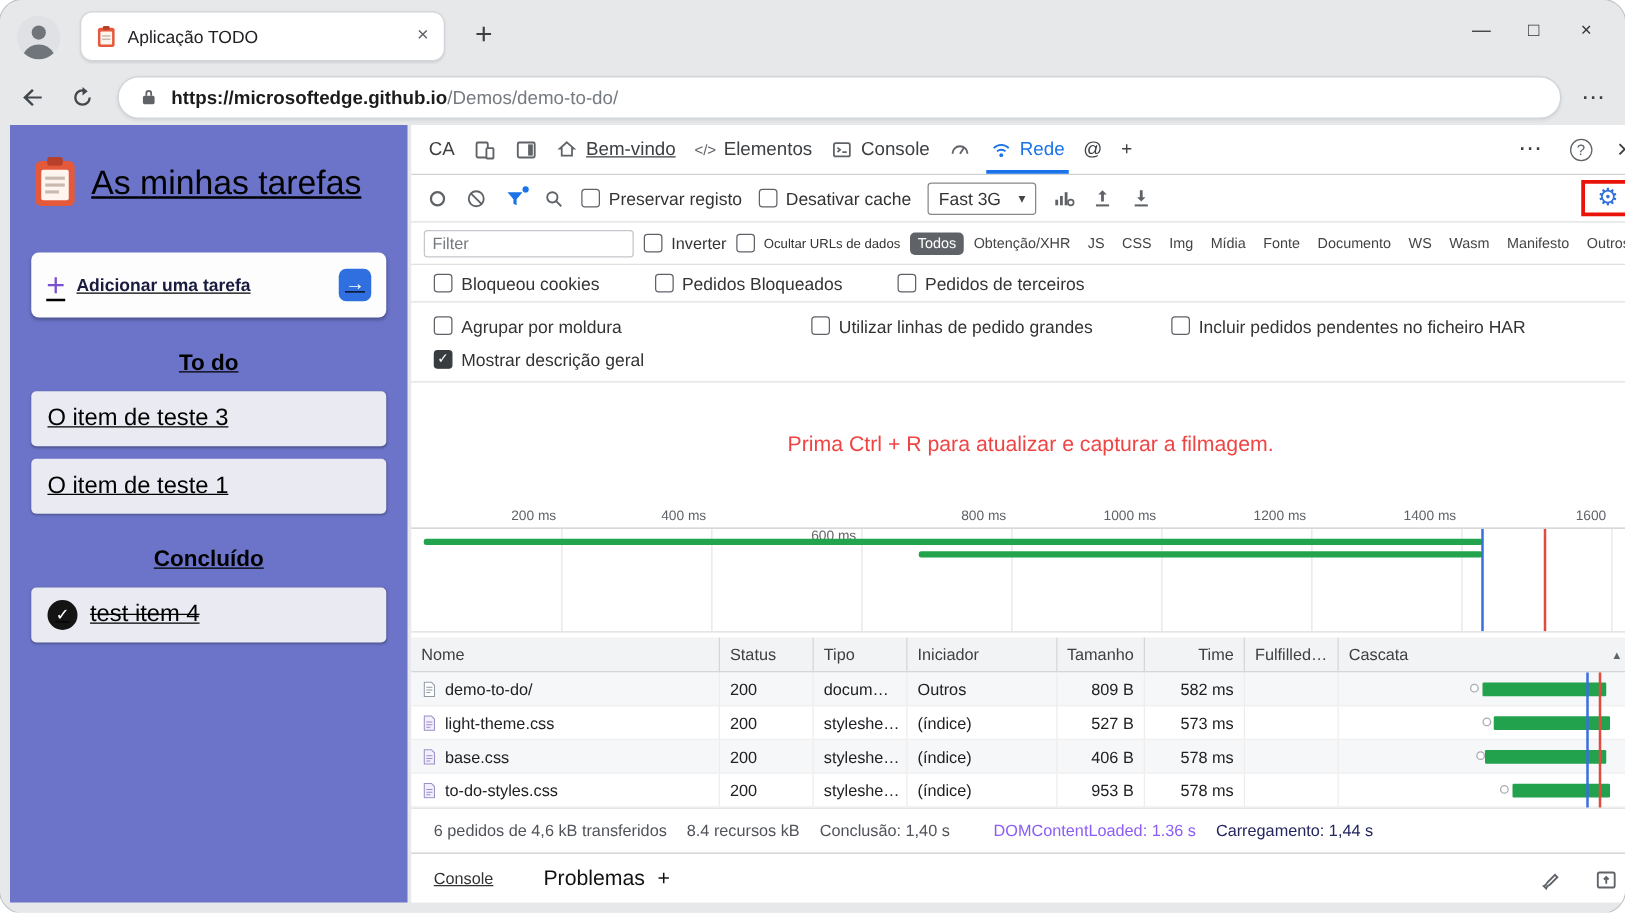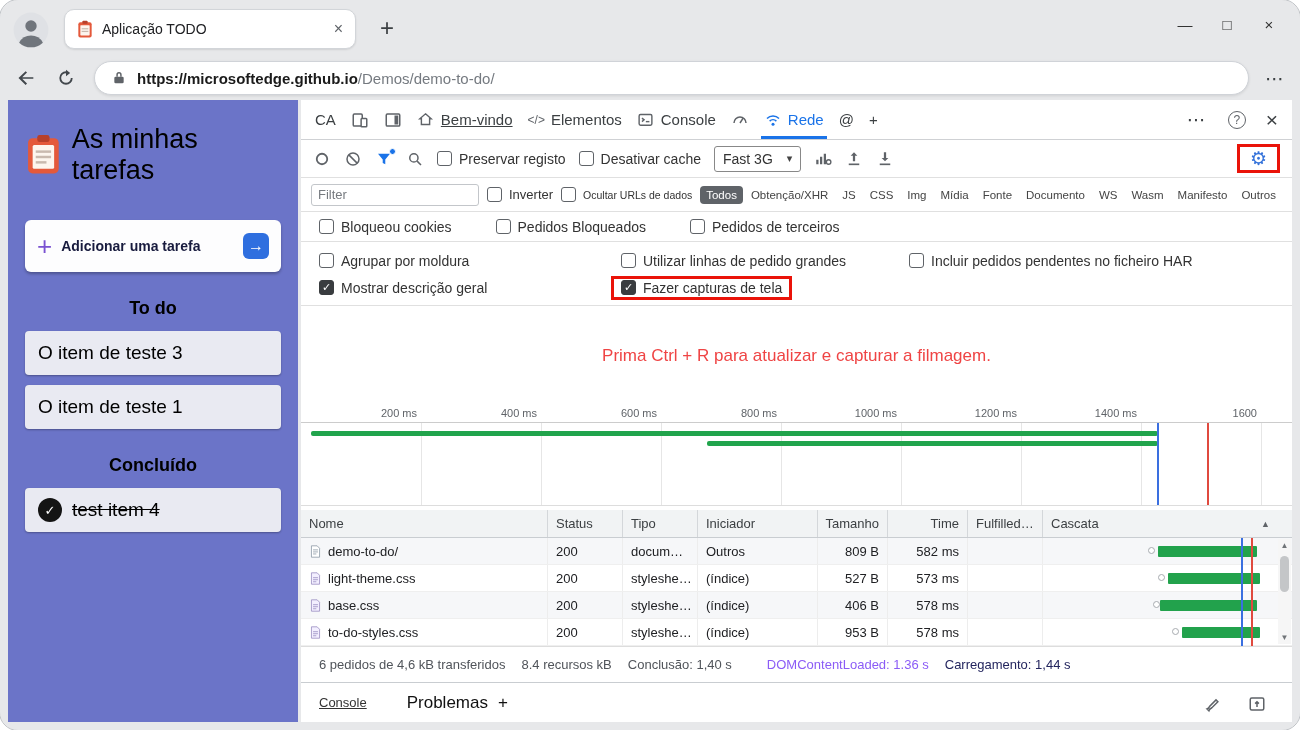--- a/index.html
+++ b/index.html
@@ -25,21 +25,21 @@
              display: flex; align-items: center; padding: 0 16px; gap: 10px; box-shadow: 0 1px 3px rgba(0,0,0,.10);
              font-size: 15px; }
   .url-domain { font-weight: 700; color: #1b1b1b; }
   .url-path { color: #757a80; }
   .more-dots { font-size: 19px; color: #3c4043; letter-spacing: 2px; }
 
   
   .content { position: absolute; left: 8px; right: 8px; top: 100px; bottom: 8px; display: flex; gap: 3px; }
 
   
-  .todo { width: 290px; background: #6b74c8; padding: 0 17px; flex-shrink: 0; }
+  .todo { width: 318px; background: #6b74c8; padding: 0 17px; flex-shrink: 0; text-decoration: underline; }
   .todo-header { display: flex; align-items: center; gap: 10px; margin-top: 24px; }
   .todo-title { font-size: 27px; color: #000; }
   .add-btn { margin-top: 34px; height: 52px; background: #fdfdfe; border-radius: 6px; display: flex;
              align-items: center; gap: 9px; padding: 0 12px; box-shadow: 0 2px 3px rgba(0,0,0,.28); cursor: pointer; }
   .add-plus { font-size: 26px; color: #7a52d1; font-weight: 400; }
   .add-label { flex: 1; font-size: 14px; font-weight: 700; color: #181b3e; }
   .add-arrow { width: 26px; height: 26px; border-radius: 6px; background: #2f6fdf; color: #fff;
                display: flex; align-items: center; justify-content: center; font-size: 16px; }
   .section-h { text-align: center; font-weight: 700; font-size: 18px; margin: 26px 0 12px; color: #000; }
   .titem { height: 44px; background: #e9eaf2; border-radius: 4px; display: flex; align-items: center;
@@ -411,36 +411,30 @@
           <label class="cbrow">
             <span class="cb"></span>
             <span>Incluir pedidos pendentes no ficheiro HAR</span>
           </label>
         </div>
         <div class="settings-grid">
           <label class="cbrow">
             <span class="cb checked"></span>
             <span>Mostrar descrição geral</span>
           </label>
-          <span class="redbox">
-            <label class="cbrow">
-              <span class="cb checked"></span>
-              <span>Fazer capturas de tela</span>
-            </label>
-          </span>
         </div>
       </div>
 
       <div class="dt-message">Prima Ctrl + R para atualizar e capturar a filmagem.</div>
 
       <div class="dt-overview">
         <div class="ruler-labels">
             <div class="tick-label" style="left: 6px;">200 ms</div>
             <div class="tick-label" style="left: 126px;">400 ms</div>
-            <div class="tick-label" style="left: 246px;">600 ms</div>
+            <div class="tick-label" style="left: 246px; margin-top: 16px;">600 ms</div>
             <div class="tick-label" style="left: 366px;">800 ms</div>
             <div class="tick-label" style="left: 486px;">1000 ms</div>
             <div class="tick-label" style="left: 606px;">1200 ms</div>
             <div class="tick-label" style="left: 726px;">1400 ms</div>
             <div class="tick-label" style="left: 846px;">1600</div>
           </div>
         <div class="ov-canvas">
             <div class="gridline" style="left: 120px;"></div>
             <div class="gridline" style="left: 240px;"></div>
             <div class="gridline" style="left: 360px;"></div>

